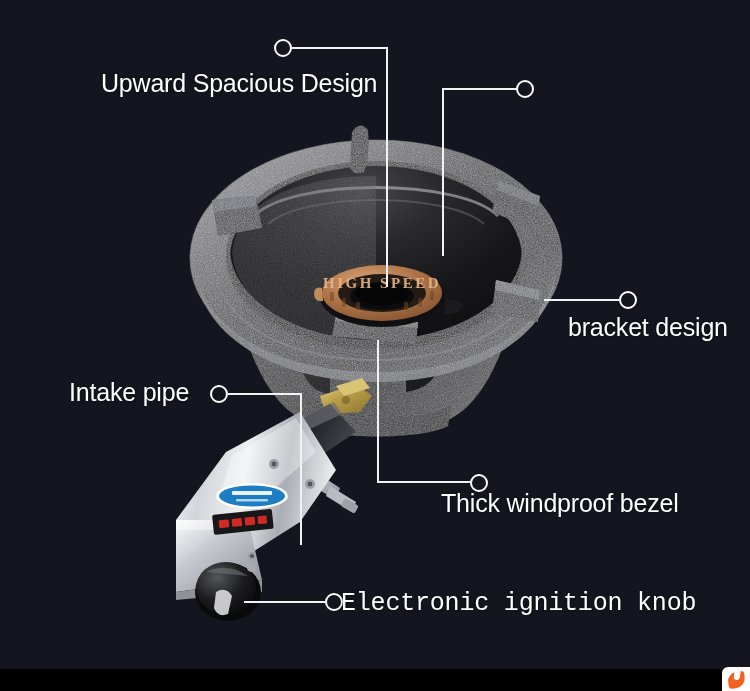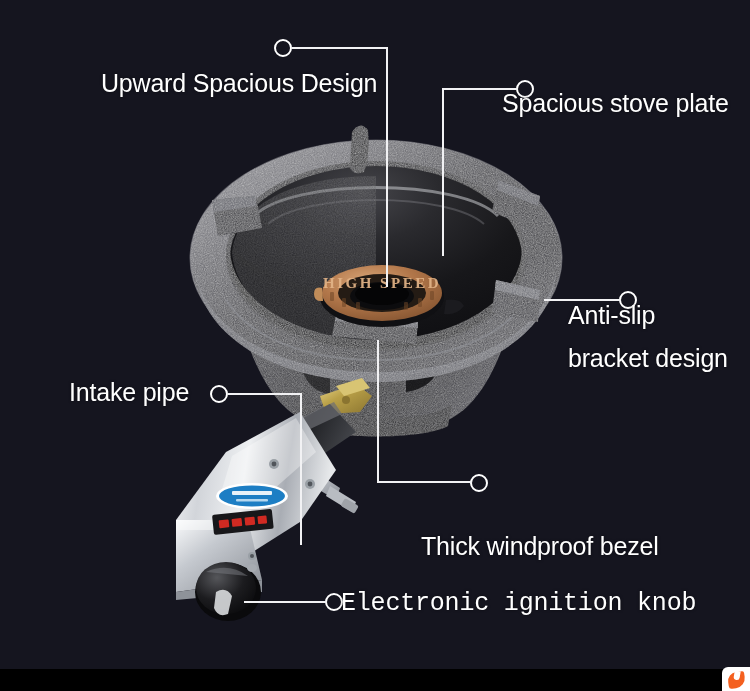--- a/index.html
+++ b/index.html
@@ -265,33 +265,31 @@
   </svg>
 
   <div class="marker" style="left:274px;top:39px;"></div>
   <div class="leader h" style="left:292px;top:47px;width:96px;"></div>
   <div class="leader v" style="left:386px;top:47px;height:240px;"></div>
   <div class="callout" style="left:101px;top:68px;">Upward Spacious Design</div>
 
   <div class="marker" style="left:516px;top:80px;"></div>
   <div class="leader h" style="left:442px;top:88px;width:76px;"></div>
   <div class="leader v" style="left:442px;top:88px;height:168px;"></div>
-  <div class="callout" style="left:502px;top:88px;">Spacious stove plate</div>
 
   <div class="marker" style="left:619px;top:291px;"></div>
   <div class="leader h" style="left:544px;top:299px;width:77px;"></div>
   <div class="callout two-line" style="left:568px;top:300px;width:180px;">
-    <span class="ln">Anti-slip</span>
     <span class="ln" style="margin-top:12px;">bracket design</span>
   </div>
 
   <div class="marker" style="left:470px;top:474px;"></div>
   <div class="leader v" style="left:377px;top:340px;height:142px;"></div>
   <div class="leader h" style="left:377px;top:481px;width:95px;"></div>
-  <div class="callout" style="left:421px;top:488px;margin-top:43px;">Thick windproof bezel</div>
+  <div class="callout" style="left:441px;top:488px;">Thick windproof bezel</div>
 
   <div class="marker" style="left:210px;top:385px;"></div>
   <div class="leader h" style="left:228px;top:393px;width:74px;"></div>
   <div class="leader v" style="left:300px;top:393px;height:152px;"></div>
   <div class="callout" style="left:69px;top:377px;text-align:center;">Intake pipe</div>
 
   <div class="marker" style="left:325px;top:593px;"></div>
   <div class="leader h" style="left:244px;top:601px;width:83px;"></div>
   <div class="callout" style="left:341px;top:588px;font-family:Liberation Mono, monospace;">Electronic ignition knob</div>
 

